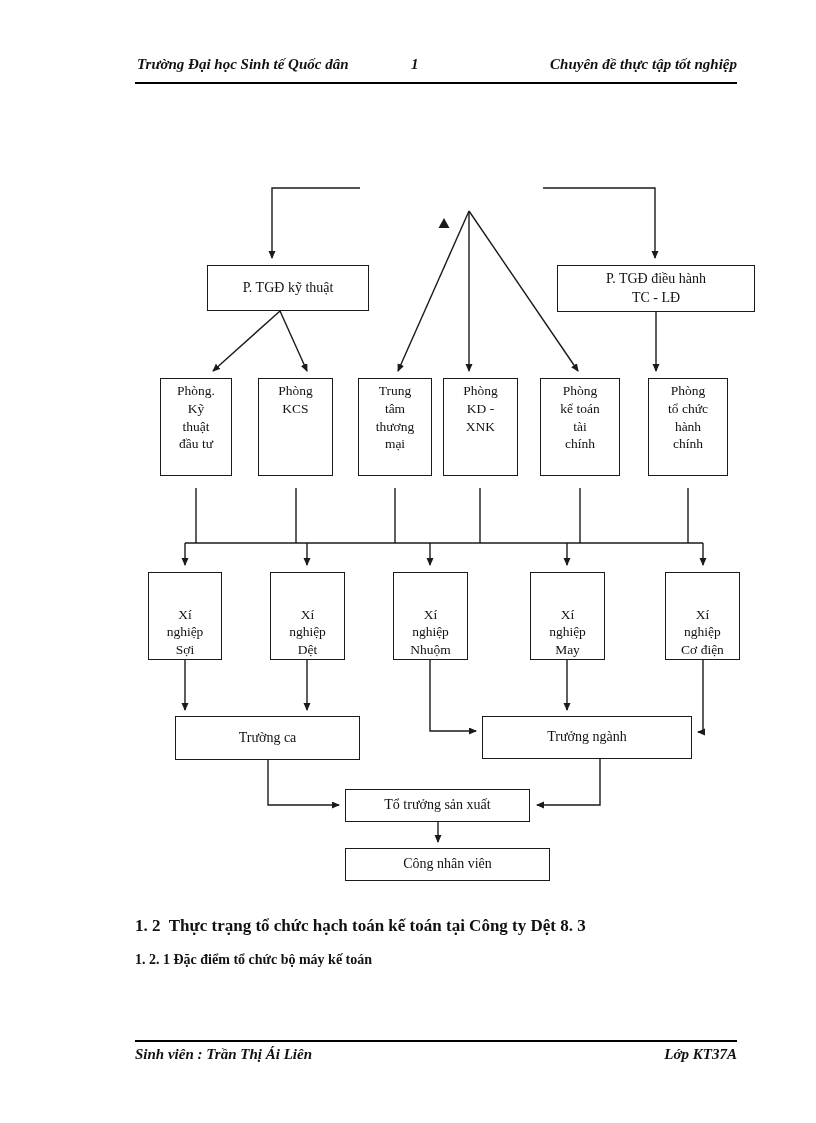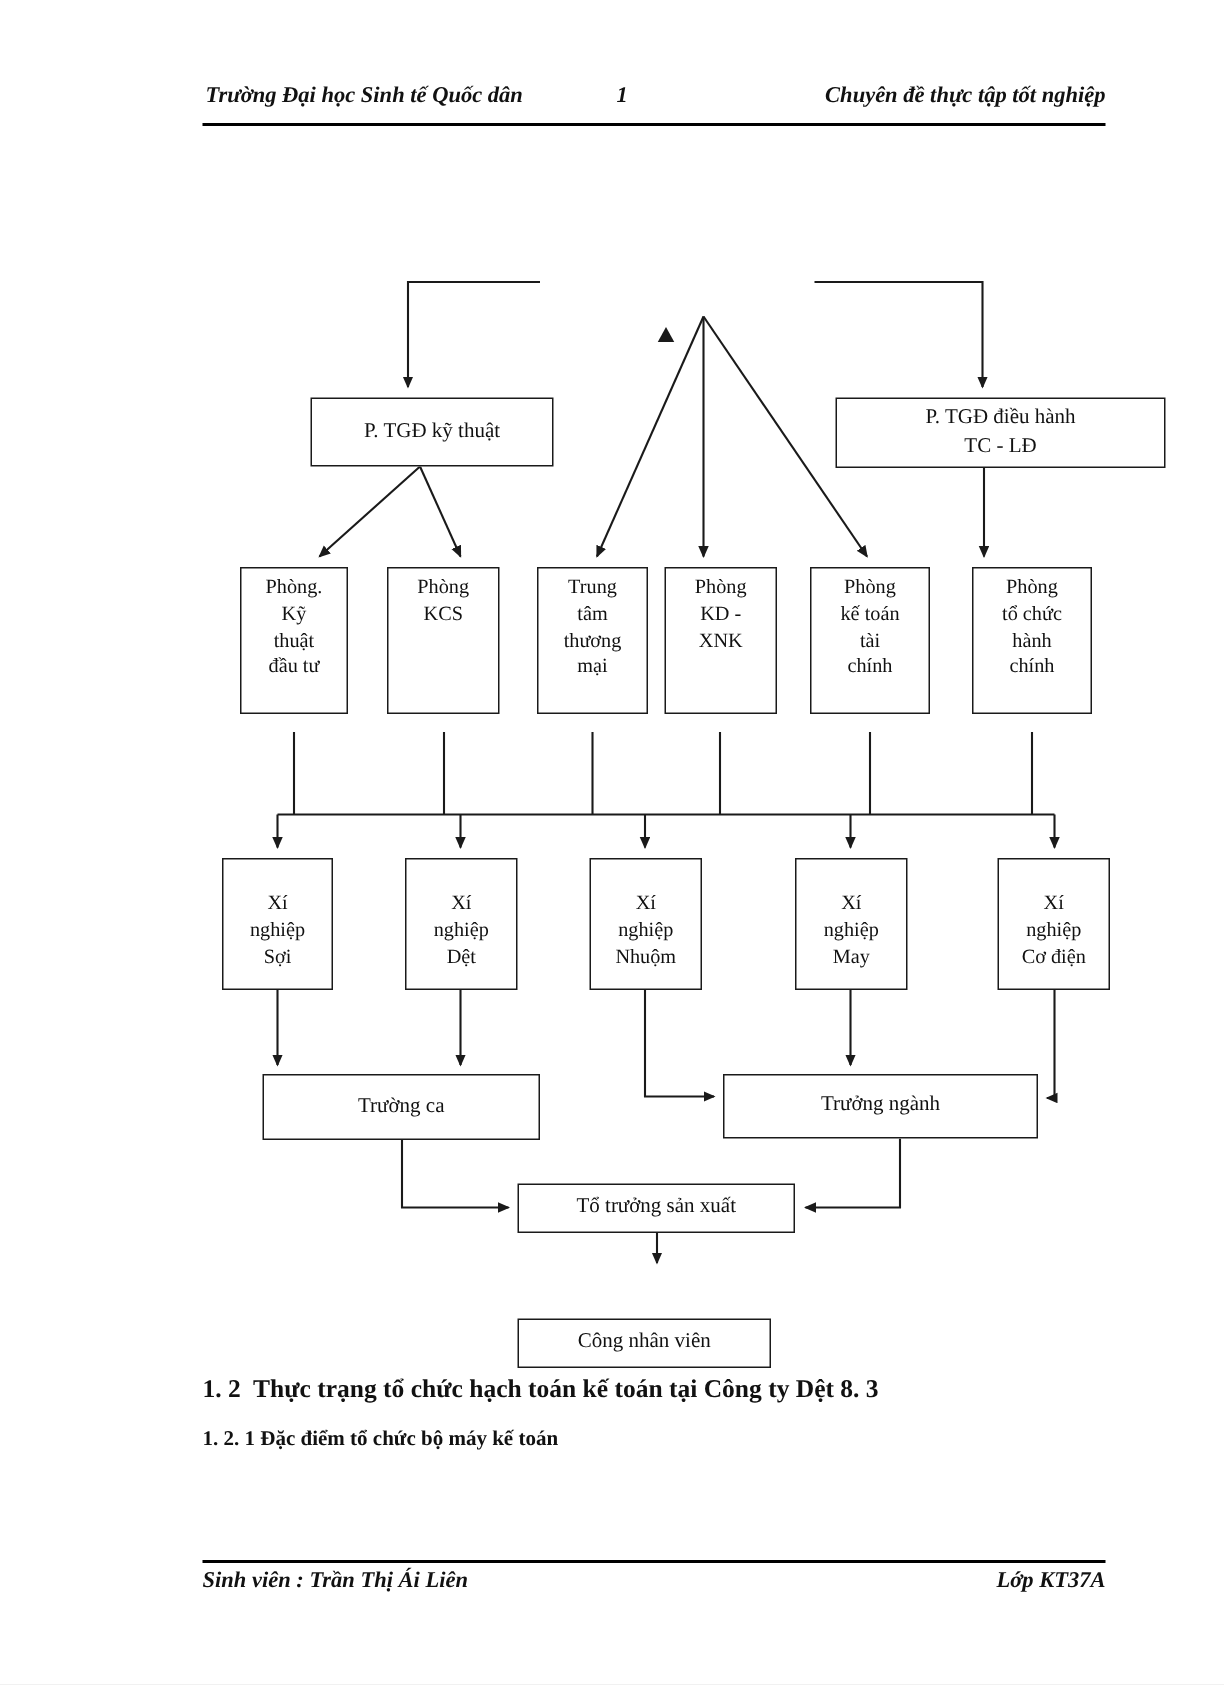--- a/index.html
+++ b/index.html
@@ -25,31 +25,31 @@
   
   .chart-svg{position:absolute;left:0;top:0;width:816px;height:1123px;}
   .node{
     position:absolute;background:#fff;border:1.5px solid #1a1a1a;
     display:flex;flex-direction:column;align-items:center;justify-content:center;
     text-align:center;font-size:13.5px;line-height:1.32;box-sizing:border-box;
   }
   .node .lbl{white-space:pre-line;}
   .n-top   {left:360px;top:167px;width:183px;height:43px;font-size:15px;letter-spacing:.5px;}
   .n-l2a   {left:207px;top:265px;width:162px;height:46px;font-size:14px;text-align:right;}
-  .n-l2b   {left:557px;top:265px;width:220px;height:47px;font-size:14px;}
+  .n-l2b   {left:557px;top:265px;width:198px;height:47px;font-size:14px;}
   .n-dept  {top:378px;height:98px;justify-content:flex-start;padding-top:3px;}
   .n-d1{left:160px;width:72px;} .n-d2{left:258px;width:75px;} .n-d3{left:358px;width:74px;}
   .n-d4{left:443px;width:75px;} .n-d5{left:540px;width:80px;} .n-d6{left:648px;width:80px;}
-  .n-xn    {top:572px;height:88px;justify-content:center;padding-top:8px;}
+  .n-xn    {top:572px;height:88px;justify-content:flex-end;padding-top:8px;}
   .n-x1{left:148px;width:74px;} .n-x2{left:270px;width:75px;} .n-x3{left:393px;width:75px;}
   .n-x4{left:530px;width:75px;} .n-x5{left:665px;width:75px;}
   .n-tca   {left:175px;top:716px;width:185px;height:44px;font-size:14px;}
   .n-tng   {left:482px;top:716px;width:210px;height:43px;font-size:14px;}
   .n-tts   {left:345px;top:789px;width:185px;height:33px;font-size:14px;}
-  .n-cnv   {left:345px;top:848px;width:169px;height:33px;font-size:14px;margin-top:31px;}
+  .n-cnv   {left:345px;top:848px;width:205px;height:33px;font-size:14px;}
   
   .heading{
     position:absolute;left:135px;top:916px;width:620px;
     font-size:17px;font-weight:bold;white-space:pre-wrap;
   }
   .subheading{
     position:absolute;left:135px;top:952px;width:620px;
     font-size:14px;font-weight:bold;white-space:pre-wrap;
   }
 </style>

